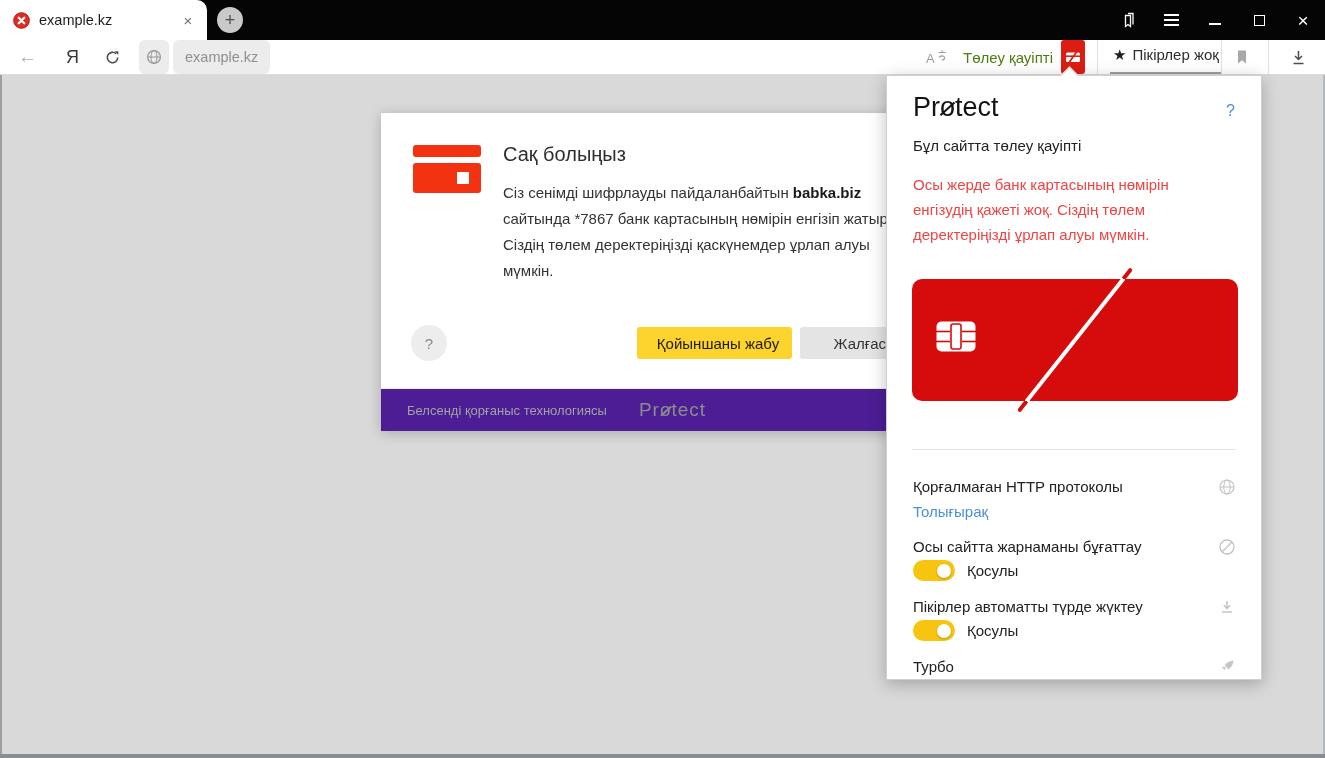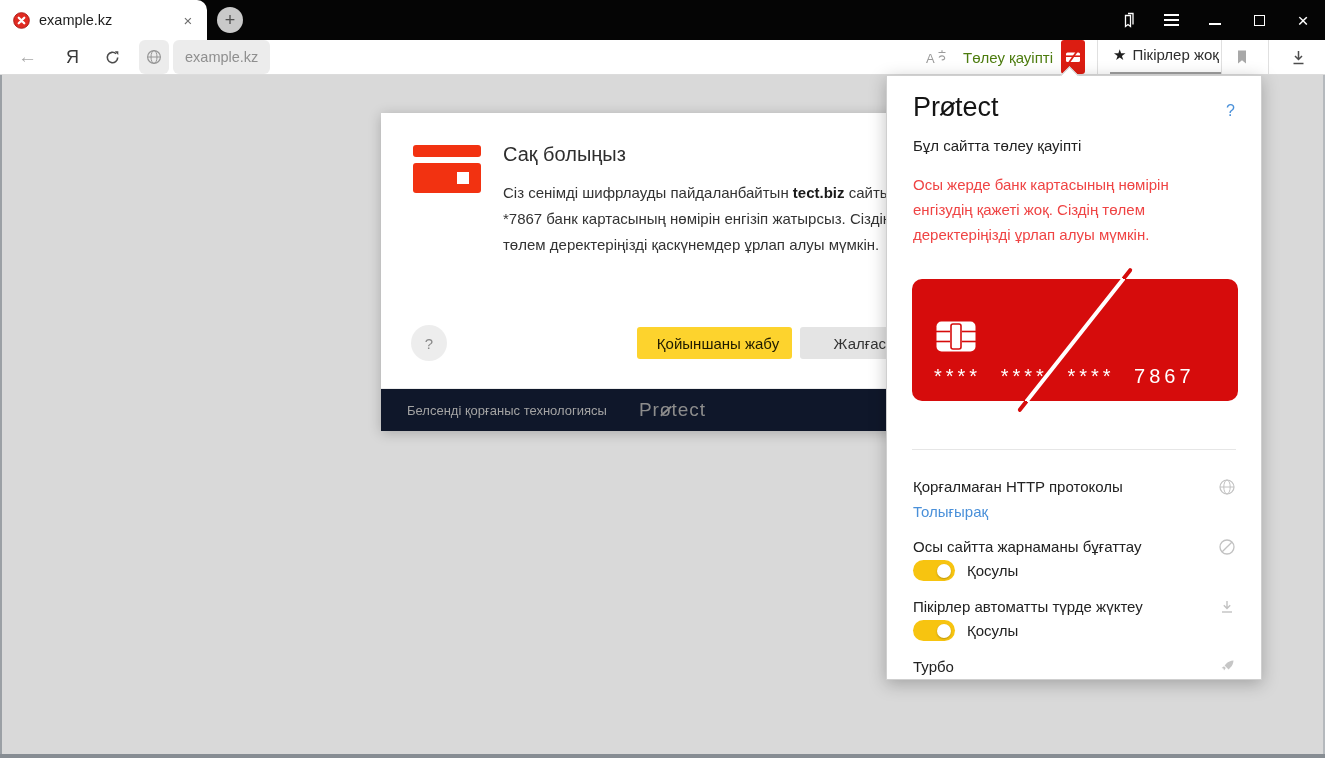--- a/index.html
+++ b/index.html
@@ -50,21 +50,21 @@
   .page { position:absolute; left:0; top:75px; width:100%; height:679px; background:#d9d9d9; }
   .dialog { position:absolute; left:381px; top:22px; width:565px; height:318px; background:#ffffff; box-shadow:0 2px 12px rgba(0,0,0,.22); z-index:5;margin-top:16px; }
   .dlg-card-icon { position:absolute; left:30px; top:30px; }
   .dlg-title { position:absolute; left:122px; top:30px; font-size:20px; color:#2e2e2e; }
   .dlg-body { position:absolute; left:122px; top:67px; width:420px; font-size:15px; line-height:26px; color:#333; }
   .dlg-body b { color:#1a1a1a; }
   .dlg-help { position:absolute; left:30px; top:212px; width:36px; height:36px; border-radius:50%; background:#ededed; display:flex; align-items:center; justify-content:center; color:#8a8a8a; font-size:15px; }
   .btn { position:absolute; top:214px; height:32px; border:none; font-size:15px; font-family:inherit; display:flex; align-items:center; justify-content:center; border-radius:3px;padding-left:7px; }
   .btn-yellow { left:256px; width:155px; background:#fdd32d; color:#1f1b00; }
   .btn-gray { left:419px; width:146px; background:#e4e4e4; color:#333; }
-  .dlg-footer { position:absolute; left:0; bottom:0; width:100%; height:43px; background:#0f172a; border-top:1px solid #ececec; display:flex; align-items:center; padding-left:26px; gap:32px; }
+  .dlg-footer { position:absolute; left:0; bottom:0; width:100%; height:43px; background:#4c1d95; border-top:1px solid #ececec; display:flex; align-items:center; padding-left:26px; gap:32px; }
   .dlg-footer-text { font-size:13px; color:#a3a3a3; }
   .protect-logo-small { font-size:19px; color:#8c8c8c; letter-spacing:1px; }
 
   .slashed-o { position:relative; display:inline-block; }
   .slashed-o::after { content:""; position:absolute; left:-12%; top:52%; width:124%; height:0; border-top:2px solid currentColor; transform:rotate(-42deg); }
 
   
   .panel { position:absolute; left:886px; top:0; width:376px; height:605px; background:#ffffff; border:1px solid #cfcfcf; box-shadow:0 4px 16px rgba(0,0,0,.25); z-index:20; }
   .panel-caret { position:absolute; top:-7.5px; left:176px; width:13px; height:13px; background:#fff; transform:rotate(45deg); border-left:1px solid #cfcfcf; border-top:1px solid #cfcfcf; }
   .panel-title { position:absolute; left:26px; top:16px; font-size:27px; color:#141414; }
@@ -178,21 +178,21 @@
 
 <div class="page">
 
   <div class="dialog">
     <svg class="dlg-card-icon" width="72" height="52" viewBox="0 0 72 52">
       <rect x="2" y="2" width="68" height="12" rx="3" fill="#f23211"></rect>
       <rect x="2" y="20" width="68" height="30" rx="3" fill="#f23211"></rect>
       <rect x="46" y="29" width="12" height="12" fill="#ffffff"></rect>
     </svg>
     <div class="dlg-title">Сақ болыңыз</div>
-    <div class="dlg-body"><span>Сіз сенімді шифрлауды пайдаланбайтын </span><b>tect.biz</b><span> сайтында *7867 банк картасының нөмірін енгізіп жатырсыз. Сіздің төлем деректеріңізді қаскүнемдер ұрлап алуы мүмкін.</span></div>
+    <div class="dlg-body"><span>Сіз сенімді шифрлауды пайдаланбайтын </span><b>babka.biz</b><span> сайтында *7867 банк картасының нөмірін енгізіп жатырсыз. Сіздің төлем деректеріңізді қаскүнемдер ұрлап алуы мүмкін.</span></div>
     <div class="dlg-help">?</div>
     <button class="btn btn-yellow">Қойыншаны жабу</button>
     <button class="btn btn-gray">Жалғастыру</button>
     <div class="dlg-footer">
       <span class="dlg-footer-text">Белсенді қорғаныс технологиясы</span>
       <span class="protect-logo-small"><span>Pr</span><span class="slashed-o">o</span><span>tect</span></span>
     </div>
   </div>
 
   <div class="panel">
@@ -204,21 +204,20 @@
 
     <div class="card">
       <svg class="card-chip" width="40" height="31" viewBox="0 0 40 31">
         <rect x="0.5" y="0.5" width="39" height="30" rx="5" fill="#ffffff"></rect>
         <line x1="0" y1="10.5" x2="14" y2="10.5" stroke="#d60c0c" stroke-width="1.6"></line>
         <line x1="0" y1="20.5" x2="14" y2="20.5" stroke="#d60c0c" stroke-width="1.6"></line>
         <line x1="26" y1="10.5" x2="40" y2="10.5" stroke="#d60c0c" stroke-width="1.6"></line>
         <line x1="26" y1="20.5" x2="40" y2="20.5" stroke="#d60c0c" stroke-width="1.6"></line>
         <rect x="15" y="3" width="10" height="25" rx="2" fill="#ffffff" stroke="#d60c0c" stroke-width="1.6"></rect>
       </svg>
-      <div class="card-number">**** **** **** 7867</div>
     </div>
     <div class="card-slash"></div>
 
     <div class="panel-divider"></div>
 
     <div class="p-item-label" style="top:402px">Қорғалмаған HTTP протоколы</div>
     <svg class="p-item-icon" style="top:402px" viewBox="0 0 18 18">
       <circle cx="9" cy="9" r="7" fill="none" stroke="#c2c2c2" stroke-width="1.2"></circle>
       <ellipse cx="9" cy="9" rx="3.2" ry="7" fill="none" stroke="#c2c2c2" stroke-width="1"></ellipse>
       <line x1="2" y1="9" x2="16" y2="9" stroke="#c2c2c2" stroke-width="1"></line>

